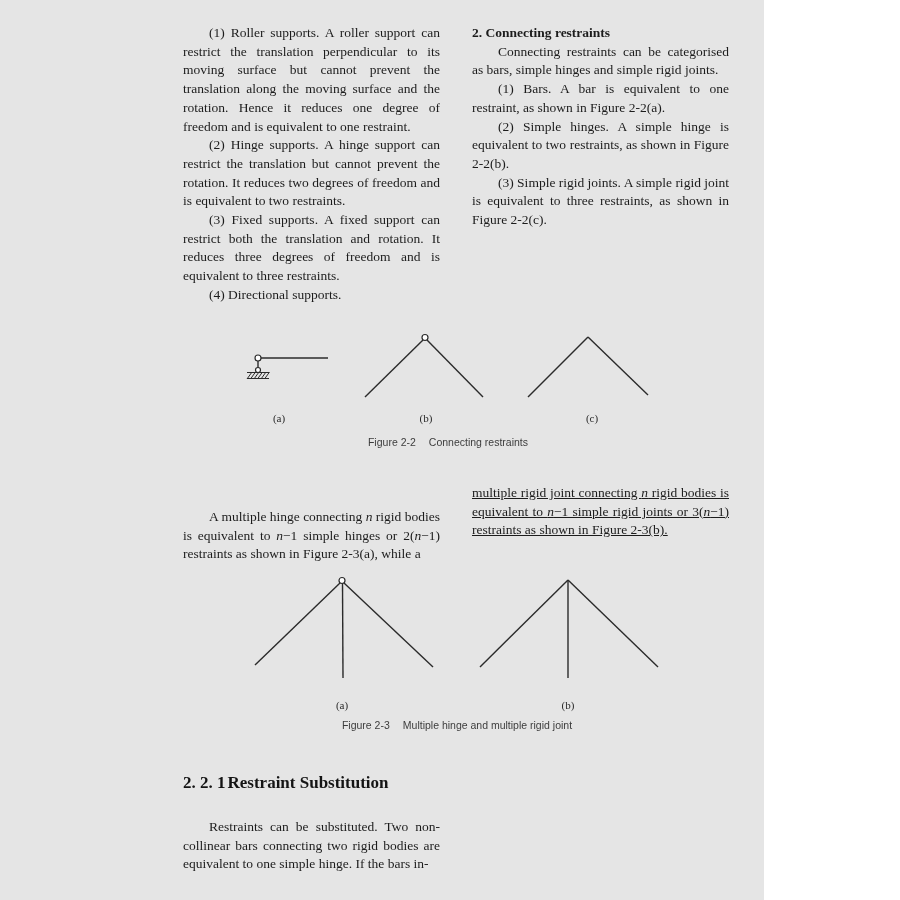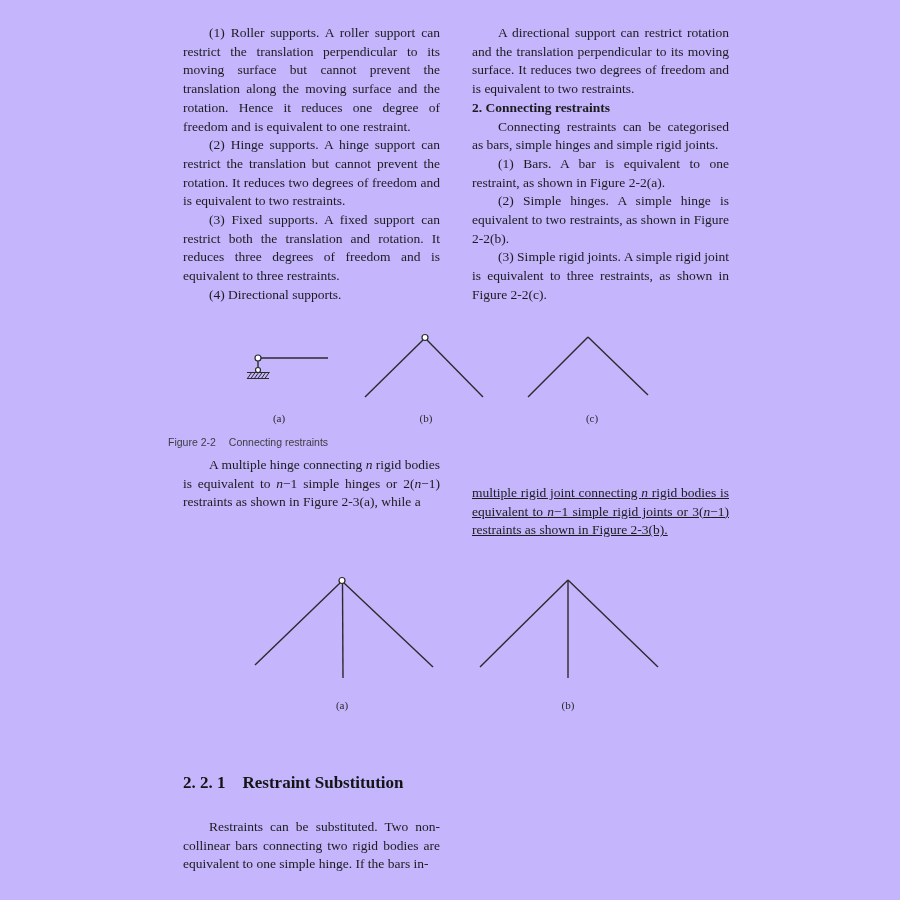--- a/index.html
+++ b/index.html
@@ -2,23 +2,23 @@
 <html><head>
 <meta charset="utf-8">
 <style>
   html, body {
     margin: 0;
     padding: 0;
     background: #ffffff;
   }
   .page {
     position: relative;
-    width: 900px;
+    width: 764px;
     height: 900px;
-    background: #c4b5fd;
+    background: #e5e5e5;
     font-family: "Liberation Serif", serif;
     color: #1c1c1c;
     overflow: hidden;
   }
   .textcol {
     position: absolute;
     width: 257px;
     font-size: 13.5px;
     line-height: 18.7px;
     text-align: justify;
@@ -40,37 +40,38 @@
   }
   .fig-label {
     position: absolute;
     width: 40px;
     text-align: center;
     font-size: 11px;
     color: #2a2a2a;
   }
   .fig-caption {
     position: absolute;
+    text-align: center;
     font-family: "Liberation Sans", sans-serif;
     font-size: 10.5px;
     color: #3d3d3d;
   }
   .fig-caption .cap-text {
     margin-left: 13px;
   }
   .section-heading {
     position: absolute;
     left: 183px;
     top: 773px;
     font-size: 17px;
     font-weight: bold;
     color: #141414;
   }
   .section-heading .sec-title {
-    margin-left: 17px;
+    margin-left: 2px;
   }
   svg line, svg polyline {
     stroke: #2b2b2b;
     stroke-width: 1.4;
     fill: none;
   }
   svg circle {
     stroke: #2b2b2b;
     stroke-width: 1.2;
     fill: #ffffff;
@@ -86,21 +87,20 @@
 <div class="page">
 
   <div class="textcol" style="left:183px; top:24px;">
     <p>(1) Roller supports.  A roller support can restrict the translation perpendicular to its moving surface but cannot prevent the translation along the moving surface and the rotation.  Hence it reduces one degree of freedom and is equivalent to one restraint.</p>
     <p>(2) Hinge supports.  A hinge support can restrict the translation but cannot prevent the rotation.  It reduces two degrees of freedom and is equivalent to two restraints.</p>
     <p>(3) Fixed supports.  A fixed support can restrict both the translation and rotation.  It reduces three degrees of freedom and is equivalent to three restraints.</p>
     <p>(4) Directional supports.</p>
   </div>
 
   <div class="textcol" style="left:472px; top:24px;">
-    <p>A directional support can restrict rotation and the translation perpendicular to its moving surface.  It reduces two degrees of freedom and is equivalent to two restraints.</p>
     <p class="subheading">2. Connecting restraints</p>
     <p>Connecting restraints can be categorised as bars, simple hinges and simple rigid joints.</p>
     <p>(1) Bars.  A bar is equivalent to one restraint, as shown in Figure 2-2(a).</p>
     <p>(2) Simple hinges.  A simple hinge is equivalent to two restraints, as shown in Figure 2-2(b).</p>
     <p>(3) Simple rigid joints.  A simple rigid joint is equivalent to three restraints, as shown in Figure 2-2(c).</p>
   </div>
 
   <svg class="fig-svg" style="left:180px; top:322px;" width="560" height="85" viewBox="0 0 560 85">
 
     <g>
@@ -133,21 +133,21 @@
   </svg>
 
   <div class="fig-label" style="left:259px; top:412px;">(a)</div>
   <div class="fig-label" style="left:406px; top:412px;">(b)</div>
   <div class="fig-label" style="left:572px; top:412px;">(c)</div>
 
   <div class="fig-caption" style="left:168px; top:436px; width:560px;">
     <span class="cap-label">Figure 2-2</span><span class="cap-text">Connecting restraints</span>
   </div>
 
-  <div class="textcol" style="left:183px; top:456px;">
+  <div class="textcol" style="left:183px; top:508px;">
     <p>A multiple hinge connecting <i>n</i> rigid bodies is equivalent to <i>n</i>−1 simple hinges or 2(<i>n</i>−1) restraints as shown in Figure 2-3(a), while a</p>
   </div>
   <div class="textcol" style="left:472px; top:484px;">
     <p class="no-indent">multiple rigid joint connecting <i>n</i> rigid bodies is equivalent to <i>n</i>−1 simple rigid joints or 3(<i>n</i>−1) restraints as shown in Figure 2-3(b).</p>
   </div>
 
   <svg class="fig-svg" style="left:200px; top:572px;" width="500" height="112" viewBox="0 0 500 112">
 
     <g>
       <line x1="140" y1="11" x2="55" y2="93"></line>
@@ -159,20 +159,23 @@
     <g>
       <line x1="368" y1="8" x2="280" y2="95"></line>
       <line x1="368" y1="8" x2="458" y2="95"></line>
       <line x1="368" y1="8" x2="368" y2="106"></line>
     </g>
   </svg>
 
   <div class="fig-label" style="left:322px; top:699px;">(a)</div>
   <div class="fig-label" style="left:548px; top:699px;">(b)</div>
 
+  <div class="fig-caption" style="left:177px; top:719px; width:560px;">
+    <span class="cap-label">Figure 2-3</span><span class="cap-text">Multiple hinge and multiple rigid joint</span>
+  </div>
 
   <div class="section-heading">
     <span class="sec-number">2. 2. 1</span><span class="sec-title">Restraint Substitution</span>
   </div>
 
   <div class="textcol" style="left:183px; top:818px;font-family:Liberation Serif, serif;">
     <p>Restraints can be substituted.  Two non-collinear bars connecting two rigid bodies are equivalent to one simple hinge.  If the bars in-</p>
   </div>
 
 

